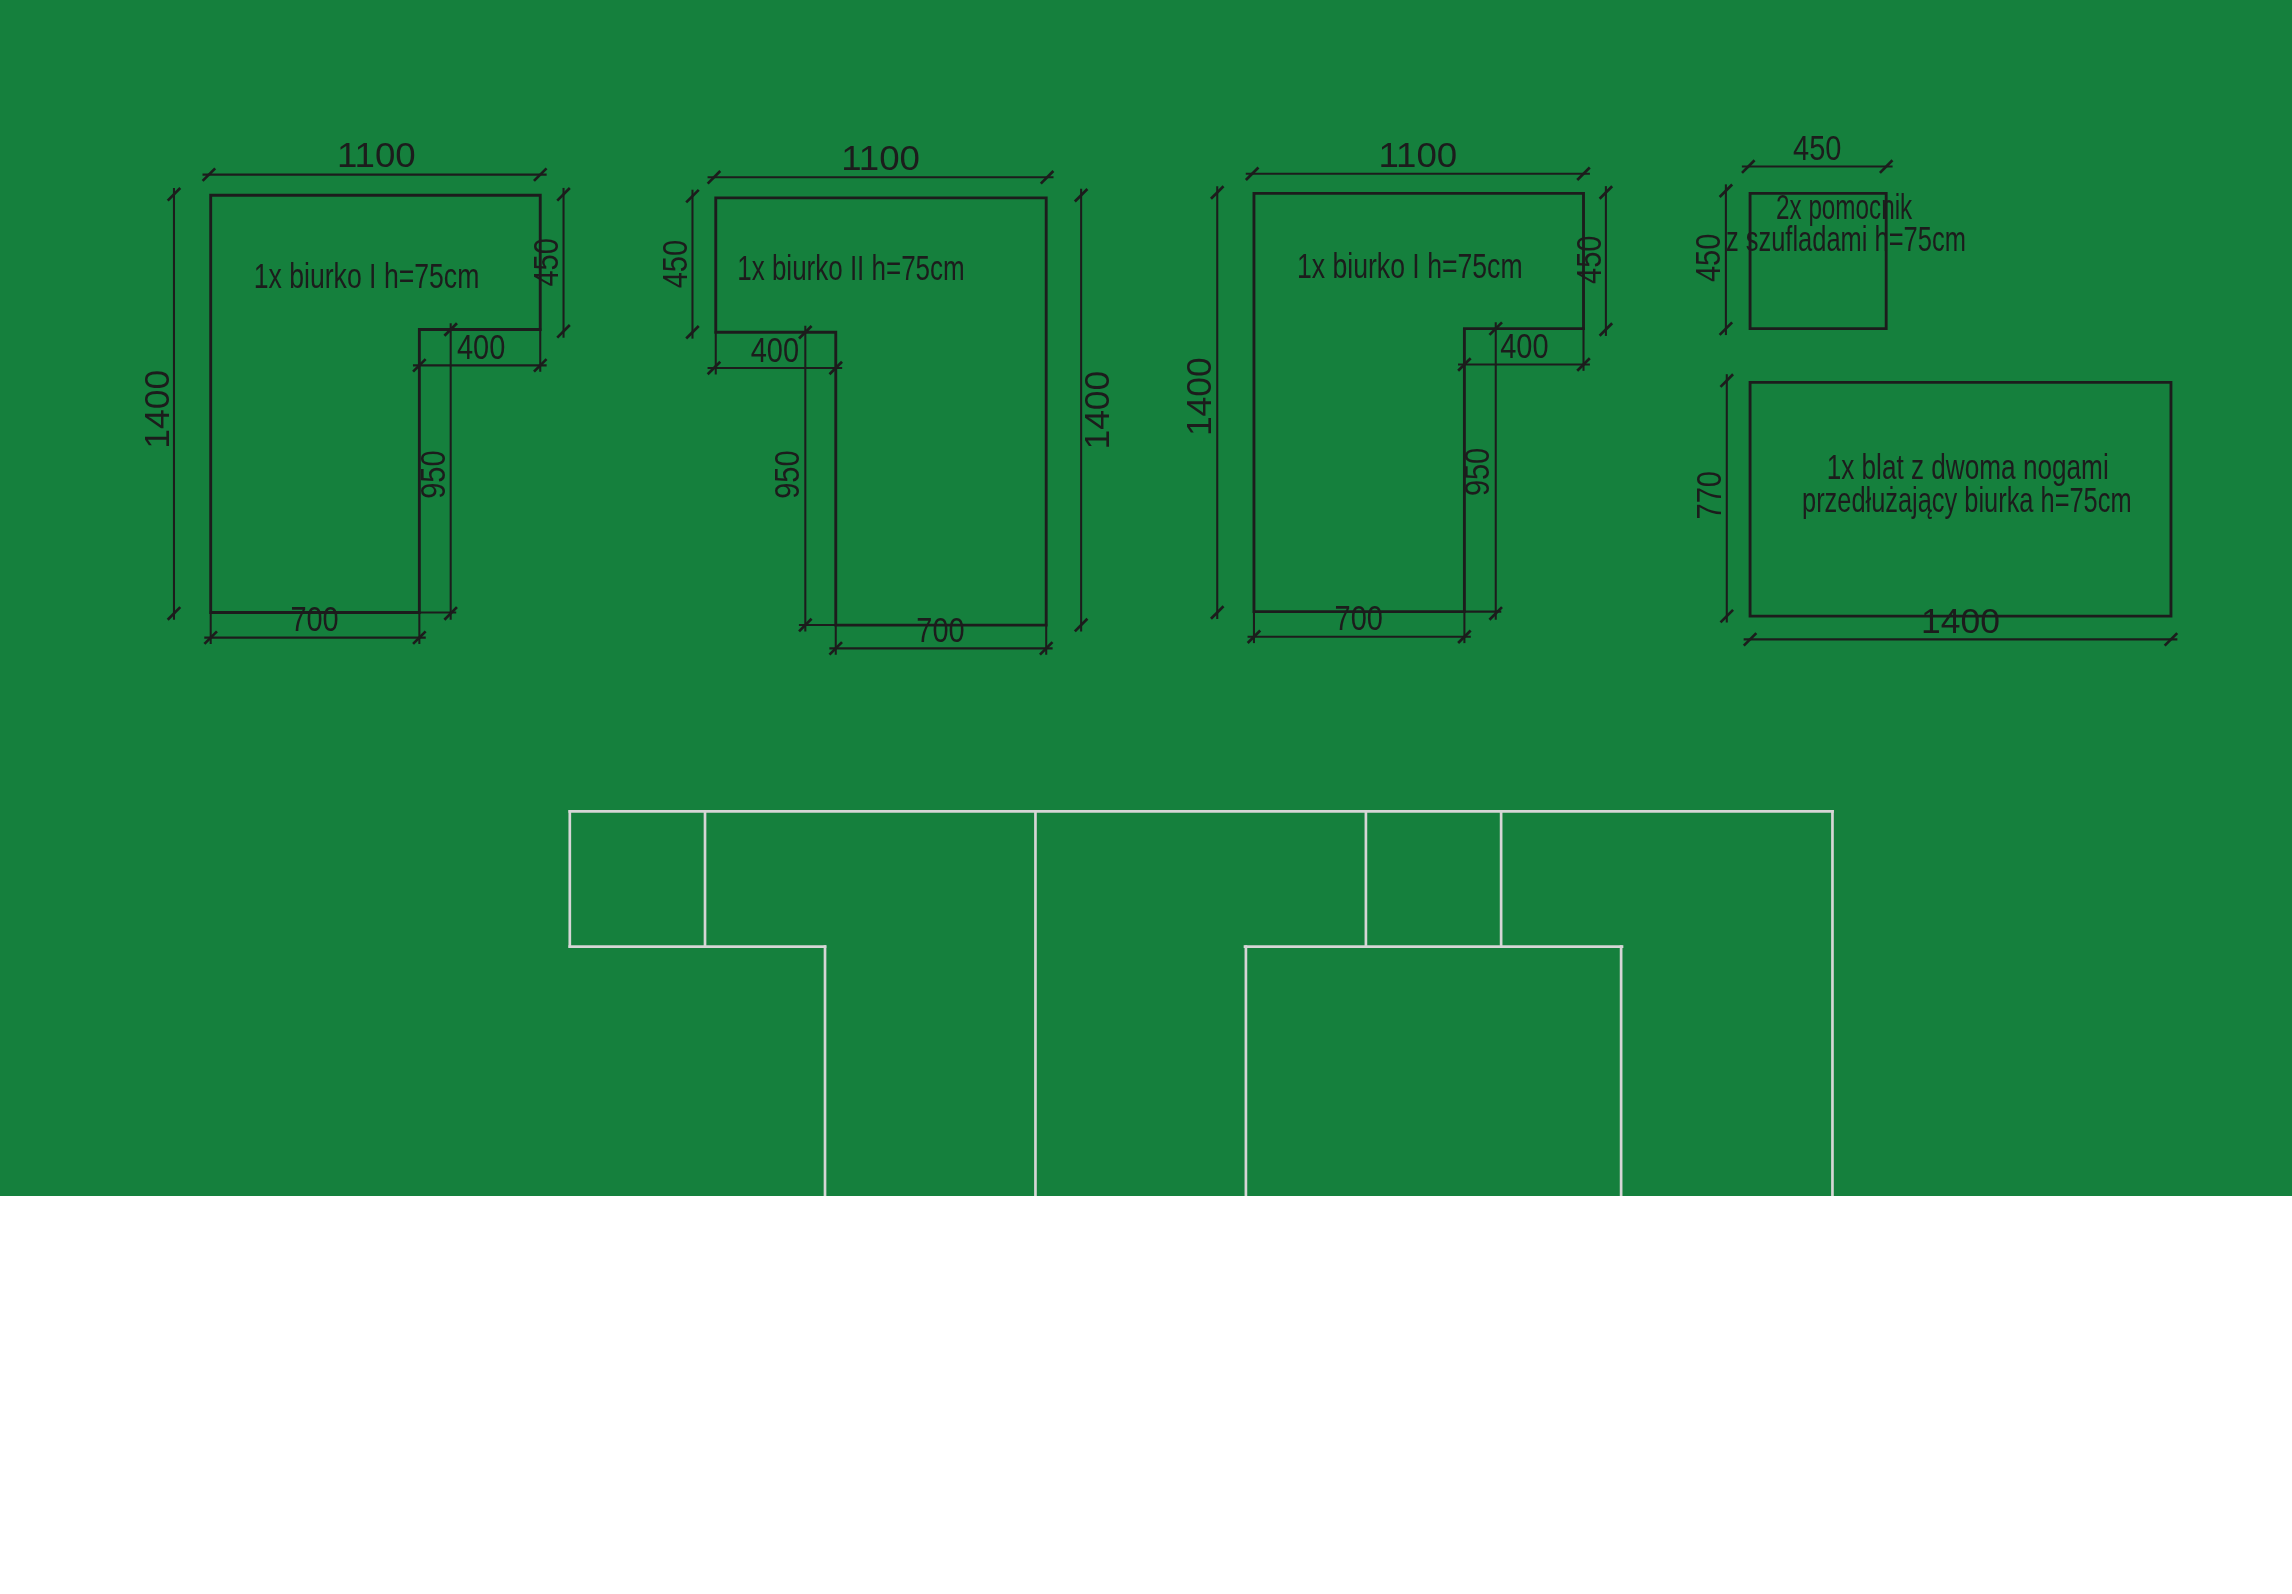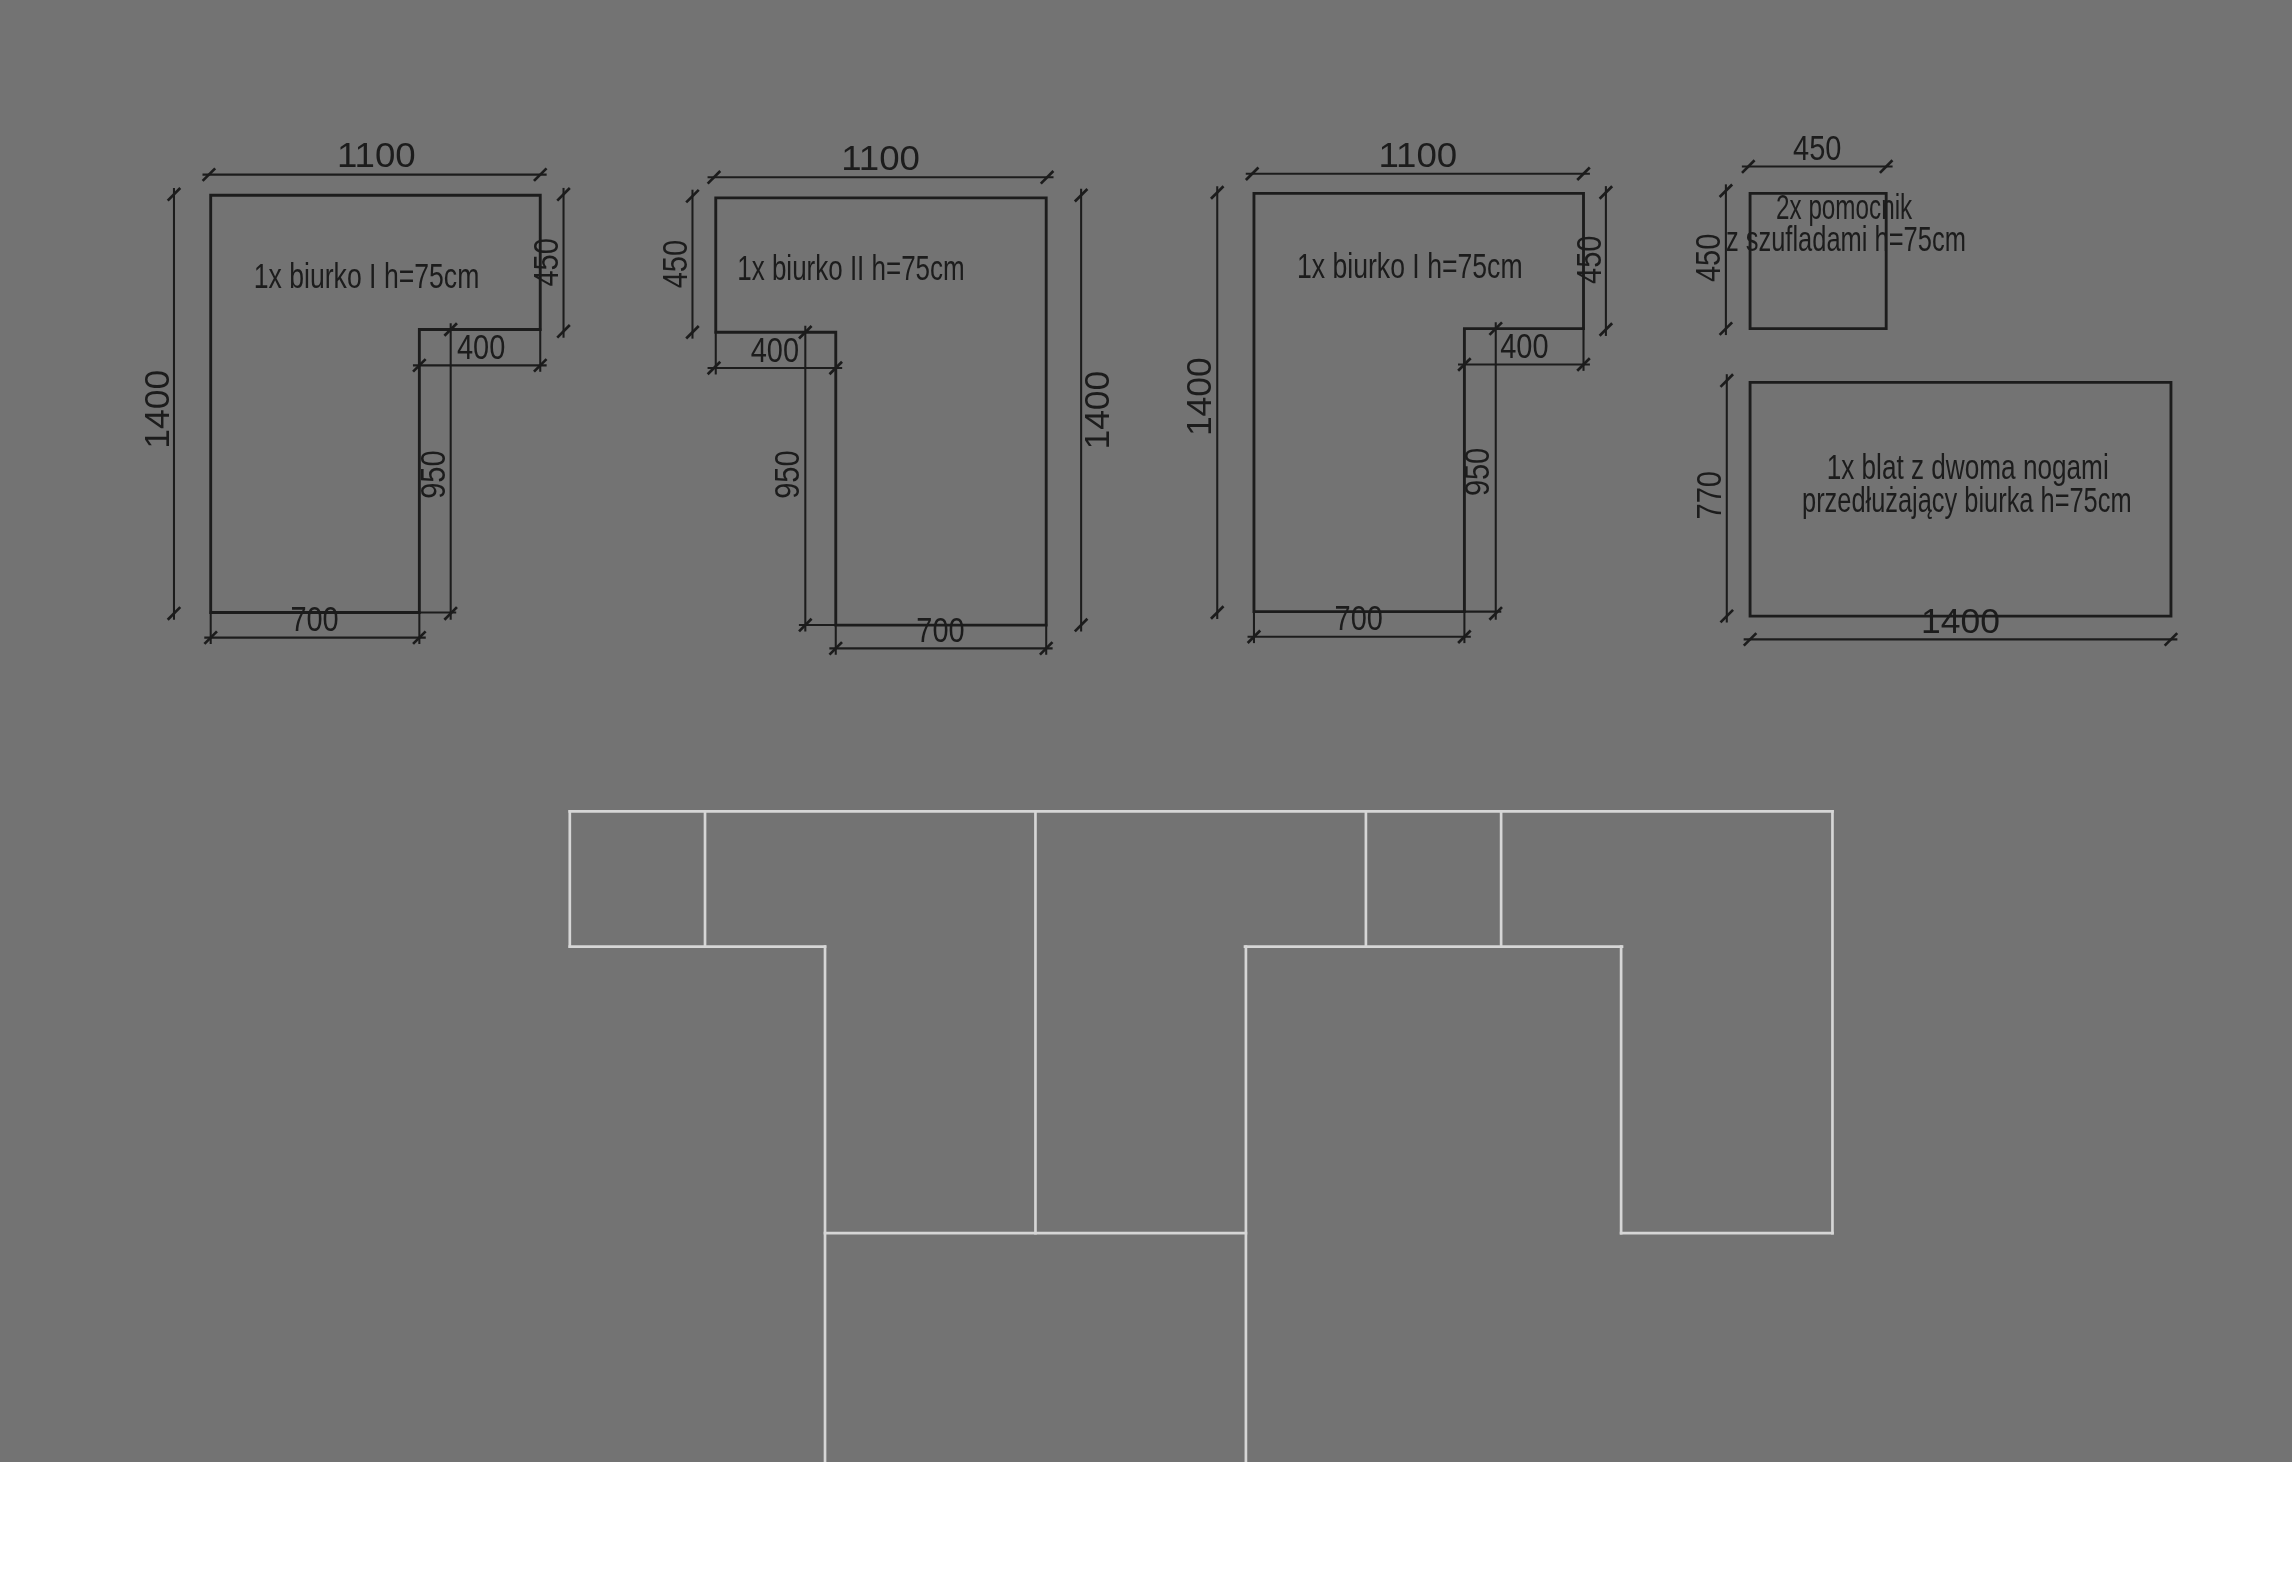--- a/index.html
+++ b/index.html
@@ -1,16 +1,16 @@
 <!DOCTYPE html>
 <html style="font-size:14.3px"><head>
 <meta charset="utf-8">
 <style>
   html,body{margin:0;padding:0;background:#ffffff;}
-  .stage{position:relative;width:2293px;height:1462px;background:#737373;overflow:hidden;
+  .stage{position:relative;width:2293px;height:1196px;background:#15803d;overflow:hidden;
          font-family:"Liberation Sans",sans-serif;}
   svg{display:block;position:absolute;left:0;top:0;}
   .dim-text,.panel-text{font-family:"Liberation Sans",sans-serif;}
 </style>
 </head>
 <body>
 
 <div class="stage">
   <svg id="drawing" viewBox="0 0 2560 1780" width="2293" height="1594">
       <path d="M235 218 L603 218 L603 368 L468 368 L468 684 L235 684 Z" fill="none" stroke="#1c1c1c" stroke-width="3.2" stroke-linejoin="miter"></path>

